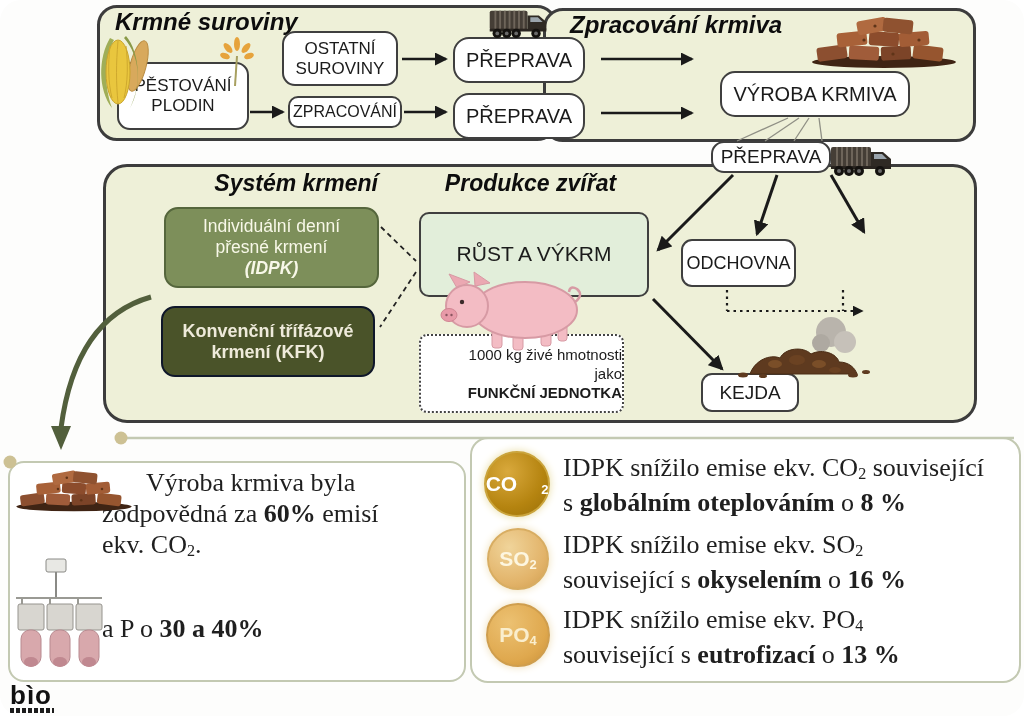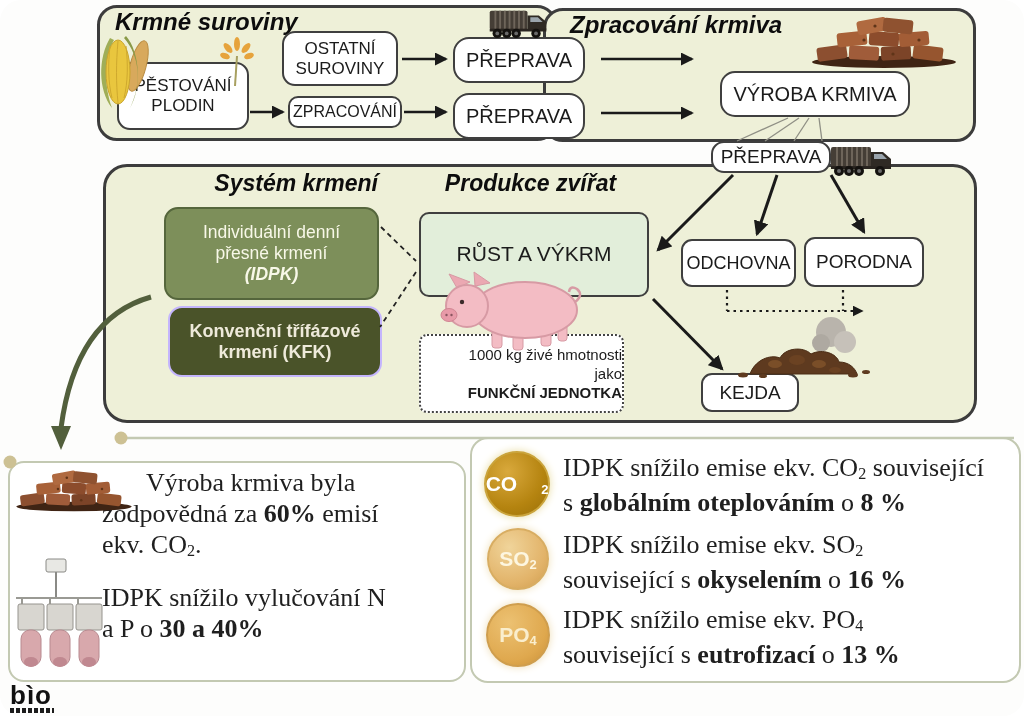--- a/index.html
+++ b/index.html
@@ -109,33 +109,32 @@
   </div>
   <div class="abs wbox" style="left:288px;top:96px;width:114px;height:32px;font-size:16px;border-radius:10px;">ZPRACOVÁNÍ</div>
   <div class="abs wbox" style="left:453px;top:37px;width:132px;height:46px;font-size:20px;border-radius:16px;">PŘEPRAVA</div>
   <div class="abs wbox" style="left:453px;top:93px;width:132px;height:46px;font-size:20px;border-radius:16px;">PŘEPRAVA</div>
   <div class="abs wbox" style="left:720px;top:71px;width:190px;height:46px;font-size:20px;border-radius:15px;">VÝROBA KRMIVA</div>
   <div class="abs wbox" style="left:711px;top:141px;width:120px;height:32px;font-size:19px;z-index:15;">PŘEPRAVA</div>
   <svg class="abs icon" style="left:830px;top:142px;z-index:15;" width="64" height="36" viewBox="0 0 64 36">
       <use href="#truck"></use>
     </svg>
 
-  <div class="abs gbox" style="left:164px;top:207px;width:215px;height:93px;background:#7d8f5a;border:2px solid #55663c;color:#f8f8e8;font-size:17.5px;">
+  <div class="abs gbox" style="left:164px;top:207px;width:215px;height:81px;background:#7d8f5a;border:2px solid #55663c;color:#f8f8e8;font-size:17.5px;">
     <span>Individuální denní</span>
     <span>přesné krmení</span>
     <span style="font-style:italic;font-weight:700;">(IDPK)</span>
   </div>
-  <div class="abs gbox" style="left:168px;top:306px;width:214px;height:71px;background:#4a5329;border:2px solid #c4b5fd;color:#eeeada;font-size:18px;font-weight:600;">
+  <div class="abs gbox" style="left:161px;top:306px;width:214px;height:71px;background:#4a5329;border:2px solid #0f172a;color:#eeeada;font-size:18px;font-weight:600;">
     <span>Konvenční třífázové</span>
     <span>krmení (KFK)</span>
   </div>
 
   <div class="abs wbox" style="left:419px;top:212px;width:230px;height:85px;font-size:21px;background:#e2eeda;border-radius:10px;z-index:8;">RŮST A VÝKRM</div>
   <div class="abs wbox" style="left:681px;top:239px;width:115px;height:48px;font-size:18px;border-radius:11px;">ODCHOVNA</div>
-  <div class="abs wbox" style="left:804px;top:237px;width:120px;height:50px;font-size:19px;border-radius:11px;">PORODNA</div>
   <div class="abs wbox" style="left:701px;top:373px;width:98px;height:39px;font-size:19px;border-radius:11px;z-index:12;">KEJDA</div>
 
   <div class="abs" style="left:419px;top:334px;width:205px;height:79px;background:#fff;border:2px dotted #444;border-radius:8px;z-index:11;display:flex;flex-direction:column;align-items:flex-end;justify-content:center;font-size:15px;line-height:19px;color:#1b1b1b;box-sizing:border-box;text-align:center;">
     <span>1000 kg živé hmotnosti</span>
     <span>jako</span>
     <span style="font-weight:700;">FUNKČNÍ JEDNOTKA</span>
   </div>
 
   <svg class="abs icon" style="left:437px;top:270px;" width="145" height="82" viewBox="0 0 145 82">
     <rect x="55" y="58" width="10" height="20" rx="3" fill="#f3bcc4" stroke="#d79aa4"></rect>
@@ -193,21 +192,21 @@
     <rect x="62" y="46" width="26" height="26" rx="2" fill="#d8d6d0" stroke="#96948e"></rect>
     <rect x="7" y="72" width="20" height="36" rx="9" fill="#d8a8ac" stroke="#b88a90"></rect>
     <rect x="36" y="72" width="20" height="36" rx="9" fill="#d8a8ac" stroke="#b88a90"></rect>
     <rect x="65" y="72" width="20" height="36" rx="9" fill="#d8a8ac" stroke="#b88a90"></rect>
     <ellipse cx="17" cy="104" rx="7" ry="5" fill="#c08890"></ellipse>
       <ellipse cx="46" cy="104" rx="7" ry="5" fill="#c08890"></ellipse>
       <ellipse cx="75" cy="104" rx="7" ry="5" fill="#c08890"></ellipse>
   </svg>
 
   <p class="abs serif" style="left:102px;top:582px;width:370px;z-index:6;">
-    <span>IDPK snížilo vylučování N</span><br>
+    <br>
     <span>a P o </span><b>30 a 40%</b>
   </p>
 
   <div class="abs badge" style="left:484px;top:451px;width:66px;height:66px;background:radial-gradient(circle at 35% 30%, #d9a93c, #b58410 60%, #9a6f07);border:2px solid #caa43c;box-shadow:0 0 8px #e8dca0;gap:24px;">
     <span>CO</span>
       <span class="bsub">2</span>
   </div>
   <p class="abs serif" style="left:563px;top:452px;width:456px;line-height:32px;z-index:6;">
     <span>IDPK snížilo emise ekv. CO</span><sub>2</sub><span> související</span><br>
     <span>s </span><b>globálním oteplováním</b><span> o </span><b>8 %</b>

